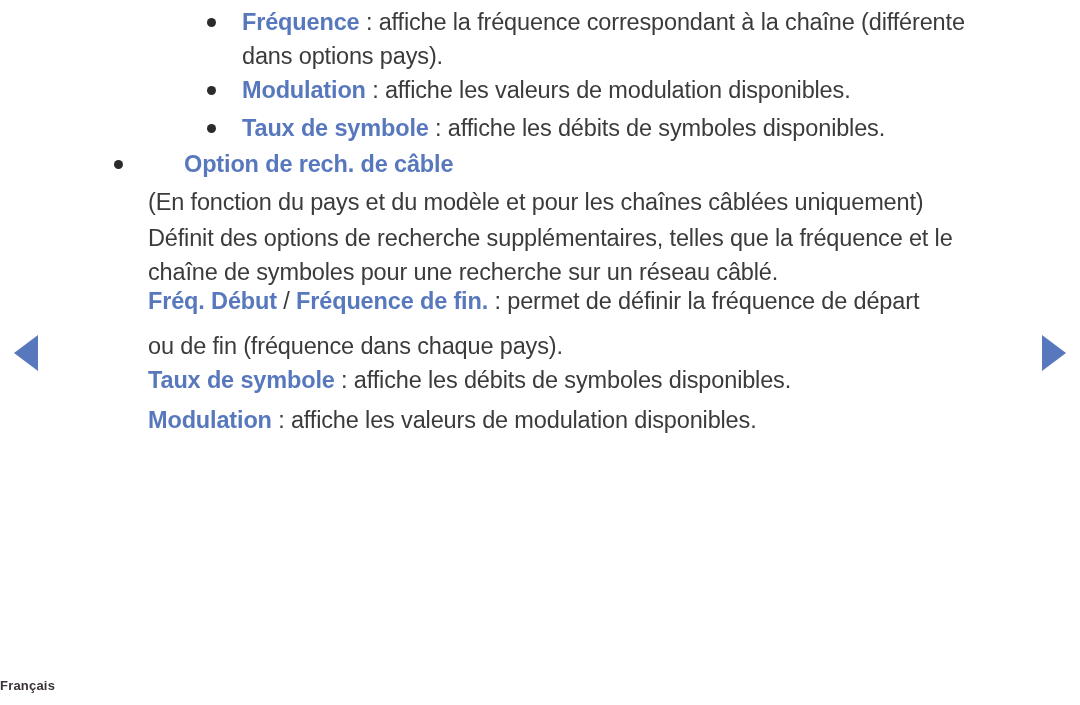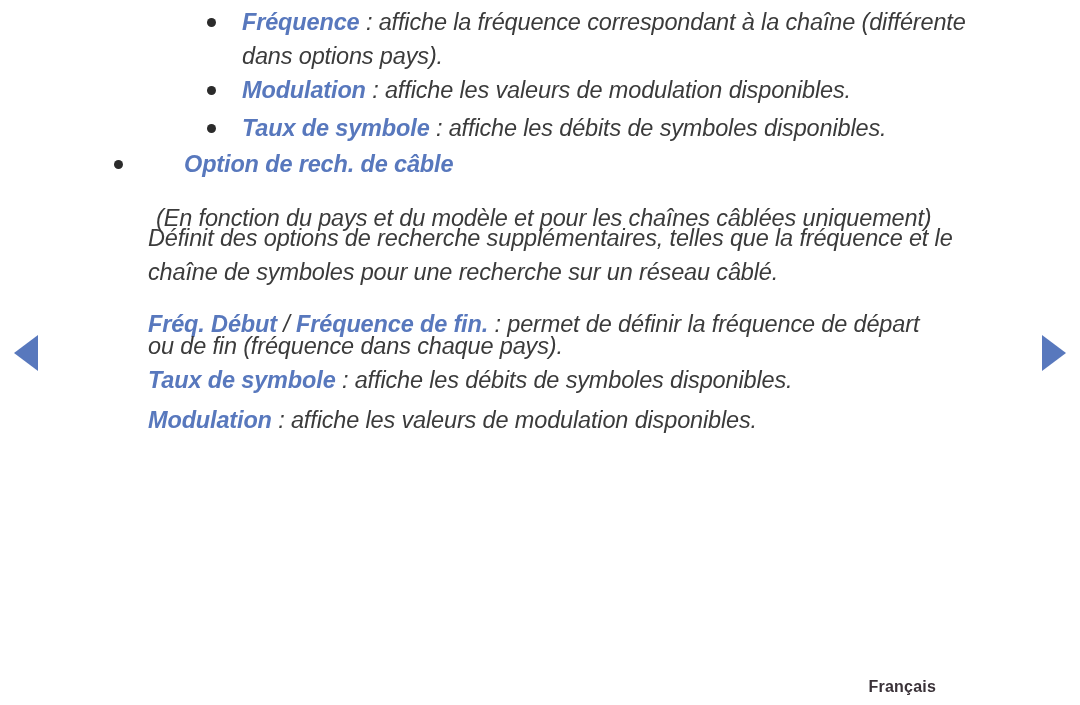--- a/index.html
+++ b/index.html
@@ -49,21 +49,20 @@
     top: 0;
     width: 1080px;
   }
 
   .line {
     position: absolute;
     font-size: 23.5px;
     line-height: 34px;
     white-space: nowrap;
     letter-spacing: -0.15px;
-    font-style: italic;
   }
 
   .bullet {
     position: absolute;
     width: 9px;
     height: 9px;
     border-radius: 50%;
     background: #2b2b2b;
   }
 
@@ -78,22 +77,22 @@
     color: #3b3b3b;
     font-weight: normal;
   }
 
   
   .footer {
     position: absolute;
     left: 0;
     top: 678px;
     width: 936px;
-    text-align: right;
-    font-size: 16px;
+    text-align: left;
+    font-size: 13px;
     font-weight: bold;
     color: #3a3238;
     letter-spacing: 0.2px;
   }
 </style>
 </head>
 <body>
 
 <div class="page">
 
@@ -104,24 +103,24 @@
   <div class="content" id="content-root">
       <div class="line" style="left: 242px; top: 5px;"><span class="kw">Fréquence</span><span class="plain"> : affiche la fréquence correspondant à la chaîne (différente</span></div>
       <div class="bullet" style="left: 207px; top: 18px;"></div>
       <div class="line" style="left: 242px; top: 39px;"><span class="plain">dans options pays).</span></div>
       <div class="line" style="left: 242px; top: 73px;"><span class="kw">Modulation</span><span class="plain"> : affiche les valeurs de modulation disponibles.</span></div>
       <div class="bullet" style="left: 207px; top: 86px;"></div>
       <div class="line" style="left: 242px; top: 111px;"><span class="kw">Taux de symbole</span><span class="plain"> : affiche les débits de symboles disponibles.</span></div>
       <div class="bullet" style="left: 207px; top: 124px;"></div>
       <div class="line" style="left: 148px; top: 147px; margin-left: 36px;"><span class="kw">Option de rech. de câble</span></div>
       <div class="bullet" style="left: 114px; top: 160px;"></div>
-      <div class="line" style="left: 148px; top: 201px; margin-left: 8px;"><span class="plain">(En fonction du pays et du modèle et pour les chaînes câblées uniquement)</span></div>
+      <div class="line" style="left: 148px; top: 185px;"><span class="plain">(En fonction du pays et du modèle et pour les chaînes câblées uniquement)</span></div>
       <div class="line" style="left: 148px; top: 221px;"><span class="plain">Définit des options de recherche supplémentaires, telles que la fréquence et le</span></div>
       <div class="line" style="left: 148px; top: 255px;"><span class="plain">chaîne de symboles pour une recherche sur un réseau câblé.</span></div>
-      <div class="line" style="left: 148px; top: 307px;"><span class="kw">Fréq. Début</span><span class="sep"> / </span><span class="kw">Fréquence de fin.</span><span class="plain"> : permet de définir la fréquence de départ</span></div>
+      <div class="line" style="left: 148px; top: 284px;"><span class="kw">Fréq. Début</span><span class="sep"> / </span><span class="kw">Fréquence de fin.</span><span class="plain"> : permet de définir la fréquence de départ</span></div>
       <div class="line" style="left: 148px; top: 329px;"><span class="plain">ou de fin (fréquence dans chaque pays).</span></div>
       <div class="line" style="left: 148px; top: 363px;"><span class="kw">Taux de symbole</span><span class="plain"> : affiche les débits de symboles disponibles.</span></div>
       <div class="line" style="left: 148px; top: 403px;"><span class="kw">Modulation</span><span class="plain"> : affiche les valeurs de modulation disponibles.</span></div>
     </div>
 
   <div class="footer">Français</div>
 
 </div>
 
 </body></html>

